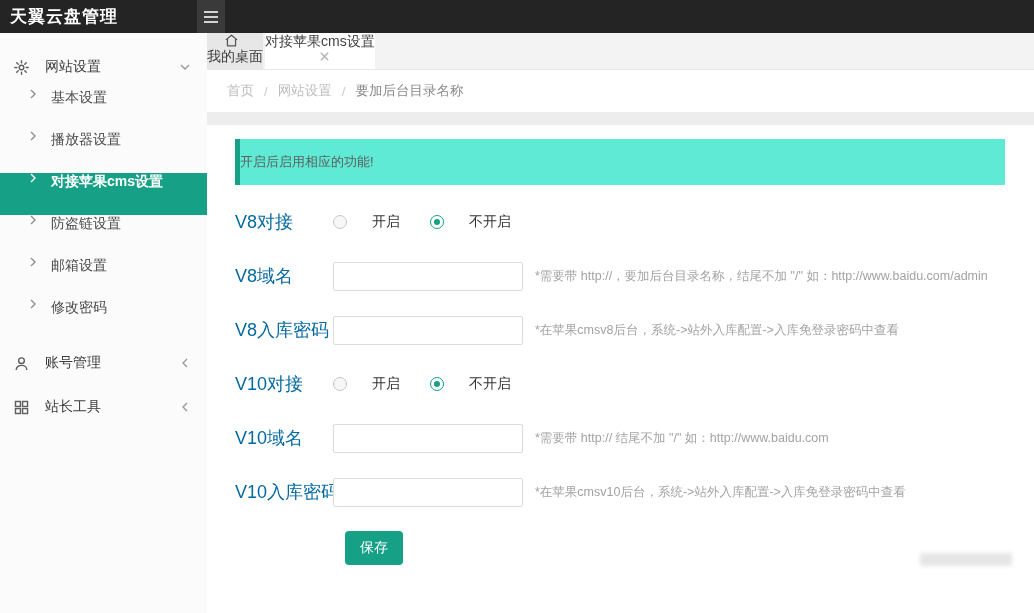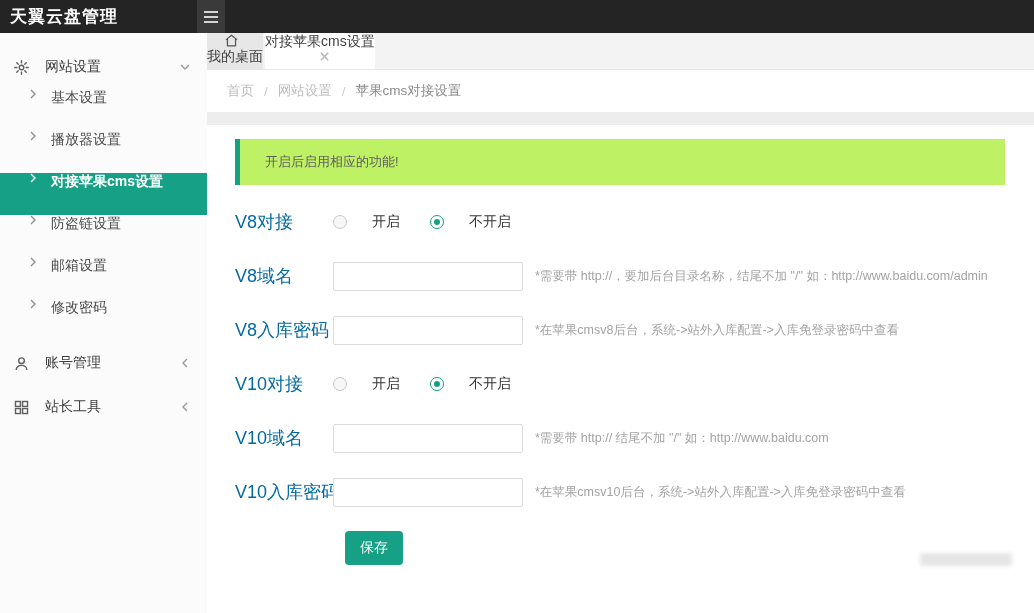--- a/index.html
+++ b/index.html
@@ -35,21 +35,21 @@
   .tab-icon { width:15px; height:15px; color:#555; margin-right:7px; }
   .tab-icon svg { width:100%; height:100%; display:block; }
   .tab-close { width:11px; height:11px; color:#b5b5b5; margin-left:9px; cursor:pointer; }
   .tab-close svg { width:100%; height:100%; display:block; }
   .breadcrumb { height:42px; display:flex; align-items:center; padding-left:20px; font-size:13.5px; background:#fff; }
   .crumb { color:#bdbdbd; cursor:pointer; }
   .crumb.last { color:#8a8a8a; cursor:default; }
   .crumb-sep { color:#cccccc; margin:0 10px; }
   .gray-gap { height:13px; background:#ededed; }
   .panel { padding:14px 20px 0 28px; background:#fff; }
-  .alert { width:770px; max-width:100%; border-left:5px solid #16a085; background:#bef264; height:46px; display:flex; align-items:center; padding-left:25px; font-size:13px; color:#5f5f5f; margin-bottom:22px; }
+  .alert { width:770px; max-width:100%; border-left:5px solid #16a085; background:#5eead4; height:46px; display:flex; align-items:center; font-size:13px; color:#5f5f5f; margin-bottom:22px; }
   .frow { display:flex; align-items:center; height:30px; margin-bottom:24px; }
   .flabel { width:98px; padding-right:12px; text-align:left; font-size:18px; color:#0369a1; flex:none; white-space:nowrap; }
   .finput { width:190px; height:29px; border:1px solid #dcdcdc; border-radius:2px; font-size:13px; padding:0 8px; outline:none; color:#333; background:#fff; flex:none; }
   .fhint { margin-left:12px; font-size:12.5px; color:#a3a3a3; white-space:nowrap; }
   .radio-opt { display:flex; align-items:center; margin-right:30px; cursor:pointer; font-size:14px; color:#333;gap:17px; }
   .rdot { width:14px; height:14px; border-radius:50%; border:1px solid #c9c9c9; background:#f7f7f7; margin-right:8px; position:relative; flex:none; }
   .rdot.checked { border-color:#16a085; background:#fff; }
   .rdot.checked::after { content:""; position:absolute; left:3px; top:3px; width:6px; height:6px; border-radius:50%; background:#16a085; }
   .save-row { margin-left:110px; margin-top:10px; }
   .save-btn { background:#16a085; color:#fff; border:none; border-radius:4px; padding:8px 15px; font-size:14px; cursor:pointer; font-family:inherit; }
@@ -185,21 +185,21 @@
             <path d="M2 2 L10 10 M10 2 L2 10"></path>
           </svg>
         </span>
       </div>
     </div>
   <div class="breadcrumb" id="breadcrumb">
       <span class="crumb">首页</span>
       <span class="crumb-sep">/</span>
       <span class="crumb">网站设置</span>
       <span class="crumb-sep">/</span>
-      <span class="crumb last">苹果cms对接设置</span>
+      <span class="crumb last">要加后台目录名称</span>
     </div>
   <div class="gray-gap"></div>
   <div class="panel">
     <div class="alert">
       <span>开启后启用相应的功能!</span>
     </div>
     <div id="form-rows">
         <div class="frow">
           <span class="flabel">V8对接</span>
           <span class="radio-opt">

